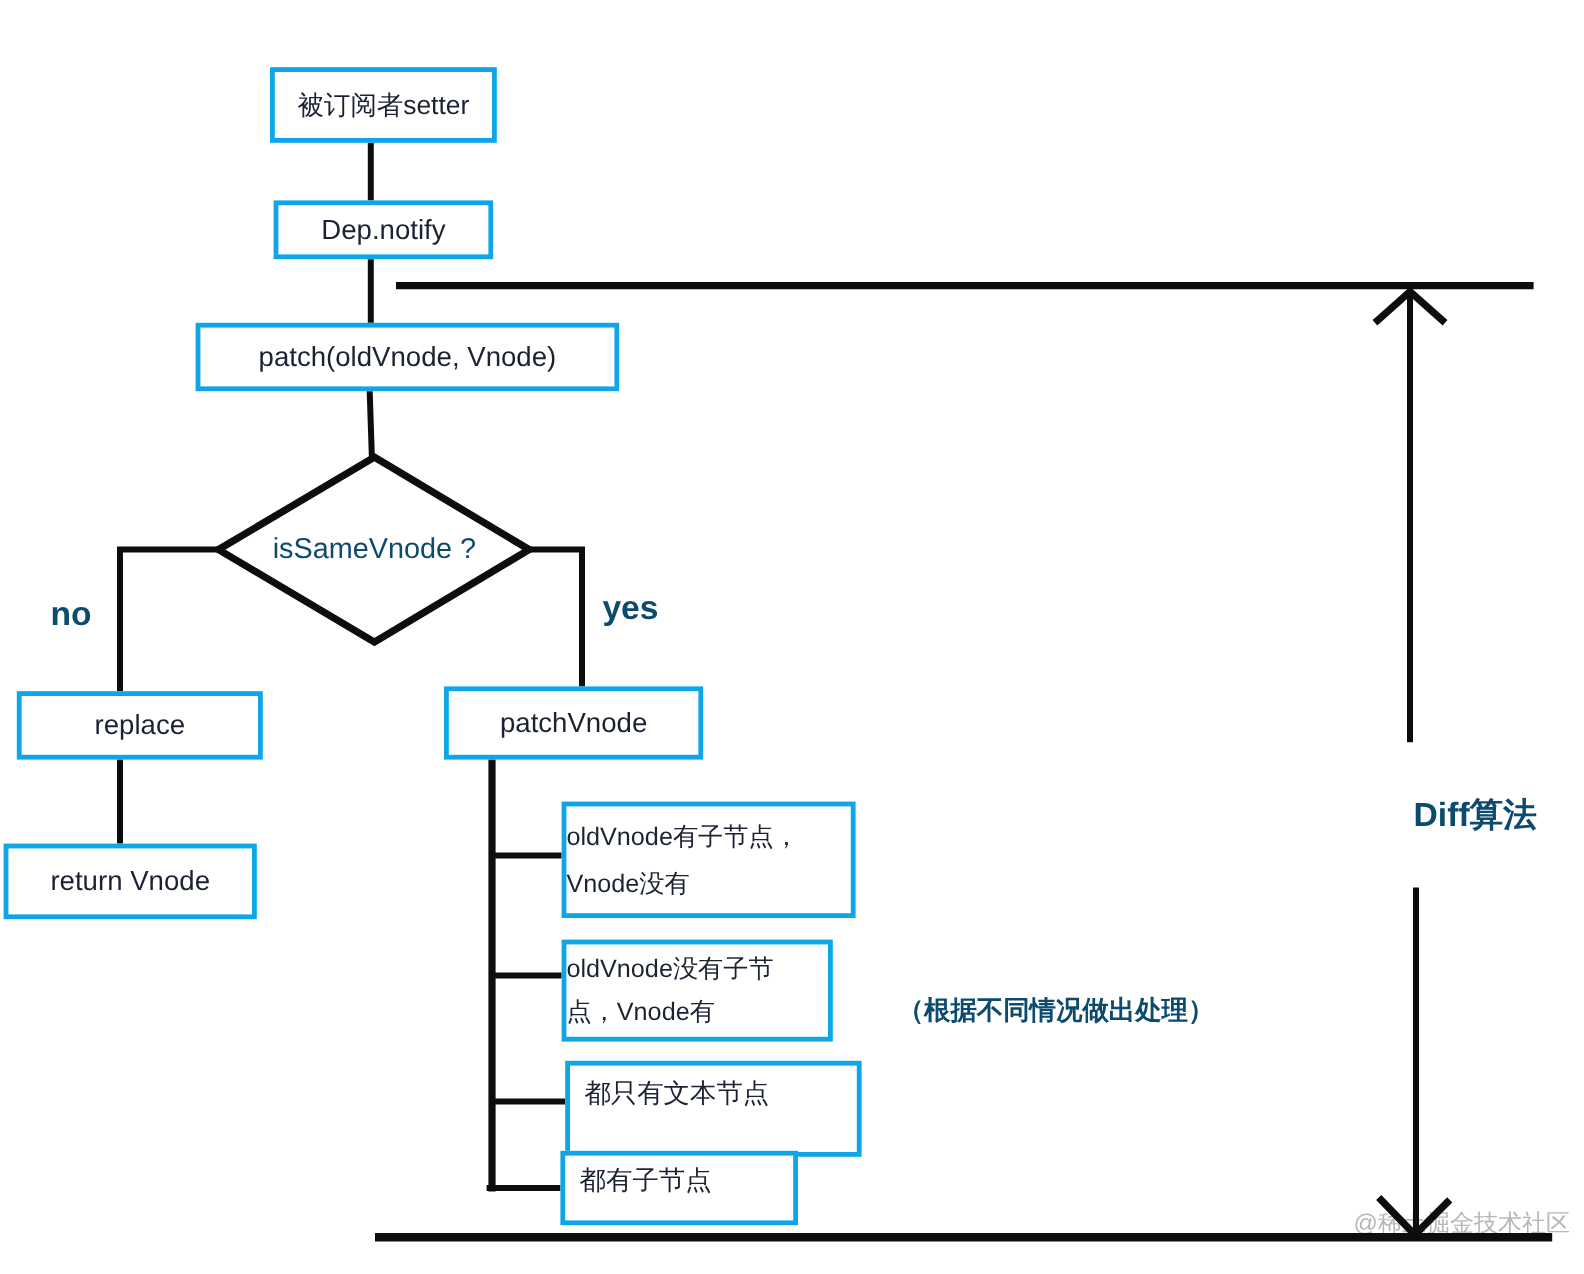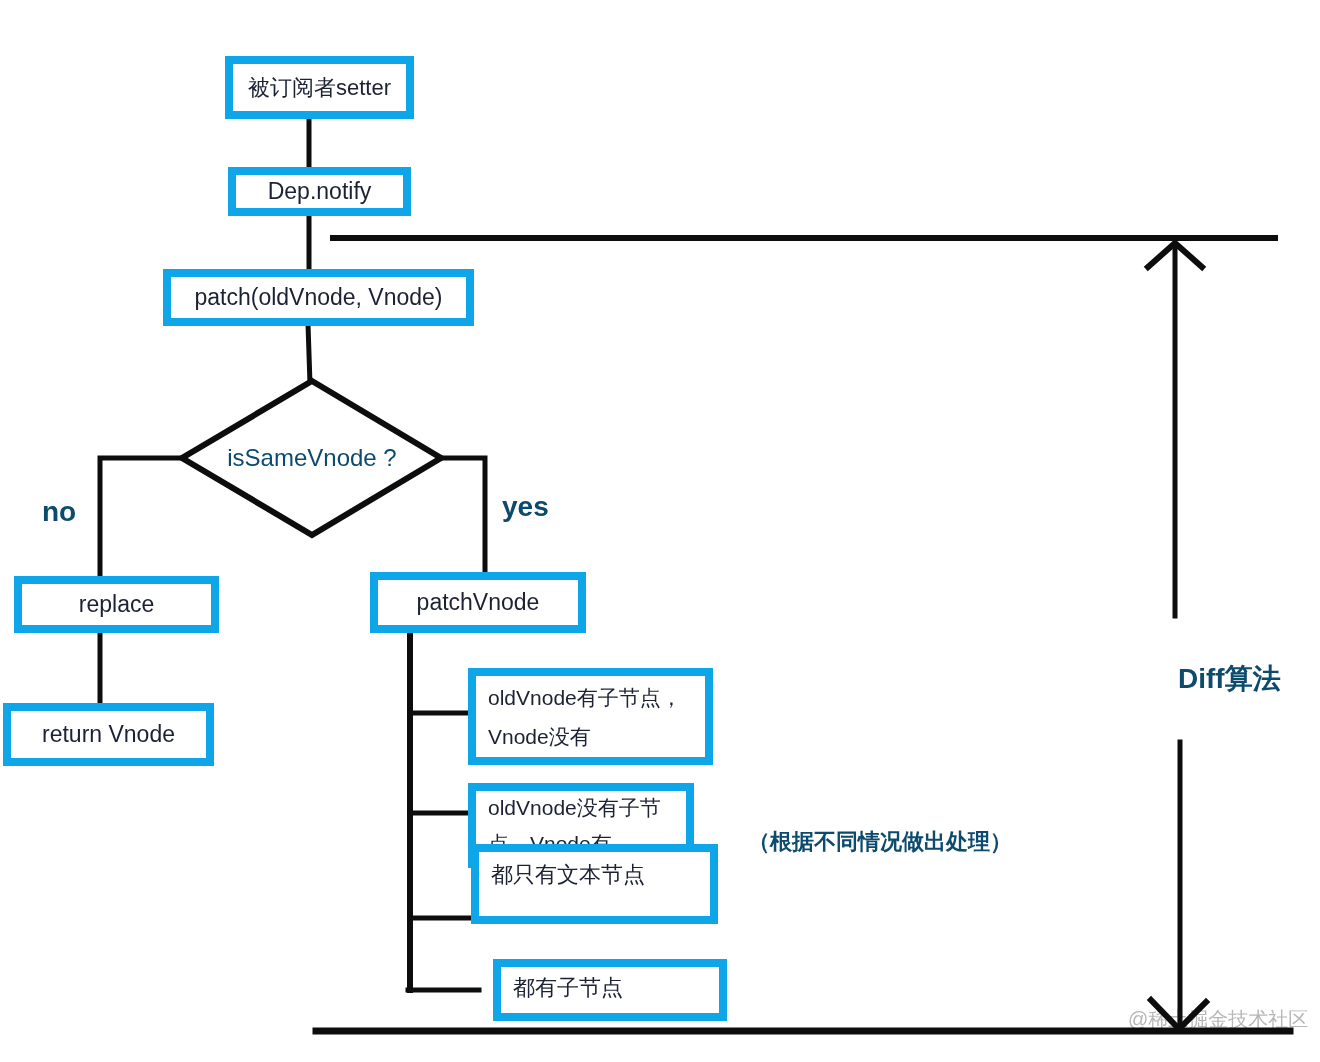--- a/index.html
+++ b/index.html
@@ -16,35 +16,35 @@
     overflow: hidden;
   }
   .wires {
     position: absolute;
     left: 0; top: 0;
     z-index: 2;
   }
   .node {
     position: absolute;
     box-sizing: border-box;
-    border: 8px solid #0ea5e9;
+    border: 4px solid #0ea5e9;
     background: #ffffff;
     color: #1c2133;
     display: flex;
     align-items: center;
     justify-content: center;
     font-size: 23px;
     z-index: 3;
     white-space: nowrap;
   }
   .node.multiline {
     flex-direction: column;
     align-items: flex-start;
     justify-content: center;
-    padding-left: 12px;
+    padding-left: 0;
     font-size: 21px;
     line-height: 39px;
   }
   .node.leftline {
     justify-content: flex-start;
     padding-left: 12px;
     font-size: 22px;
   }
   .freelabel {
     position: absolute;
@@ -117,43 +117,43 @@
 
     <path d="M316 1031 L1290 1031" stroke-width="7"></path>
 
     <polygon fill="#ffffff" stroke-width="6" points="312,381 441,458 312,535 182,458"></polygon>
   </svg>
 
   <div class="node" style="left:225px; top:56px; width:189px; height:63px; font-size:22px;">被订阅者setter</div>
 
   <div class="node" style="left:228px; top:167px; width:183px; height:49px;">Dep.notify</div>
 
-  <div class="node" style="left:163px; top:269px; width:311px; height:57px;">patch(oldVnode, Vnode)</div>
+  <div class="node" style="left:163px; top:269px; width:353px; height:57px;">patch(oldVnode, Vnode)</div>
 
   <div class="freelabel diamond-label" style="left:212px; top:444px; width:200px;">isSameVnode ?</div>
 
   <div class="node" style="left:14px; top:576px; width:205px; height:57px;">replace</div>
 
   <div class="node" style="left:3px; top:703px; width:211px; height:63px;">return Vnode</div>
 
   <div class="node" style="left:370px; top:572px; width:216px; height:61px;">patchVnode</div>
 
   <div class="node multiline" style="left:468px; top:668px; width:245px; height:97px;">
     <span>oldVnode有子节点，</span>
     <span>Vnode没有</span>
   </div>
 
   <div class="node multiline" style="left:468px; top:783px; width:226px; height:85px; line-height:36px;">
     <span>oldVnode没有子节</span>
     <span>点，Vnode有</span>
   </div>
 
-  <div class="node leftline" style="left:471px; top:844px; width:247px; height:80px; align-items:flex-start; padding-top:8px;">都只有文本节点</div>
+  <div class="node leftline" style="left:471px; top:884px; width:247px; height:80px; align-items:flex-start; padding-top:8px;">都只有文本节点</div>
 
-  <div class="node leftline" style="left:493px; top:959px; width:234px; height:62px; align-items:flex-start; padding-top:6px;">都有子节点</div>
+  <div class="node leftline" style="left:467px; top:959px; width:198px; height:62px; align-items:flex-start; padding-top:6px;">都有子节点</div>
 
   <div class="freelabel edge-label" style="left:42px; top:496px;">no</div>
 
   <div class="freelabel edge-label" style="left:502px; top:491px;">yes</div>
 
   <div class="freelabel note-label" style="left:748px; top:827px;">（根据不同情况做出处理）</div>
 
   <div class="freelabel diff-label" style="left:1138px; top:660px;margin-left:40px;">Diff算法</div>
 
 </div>

